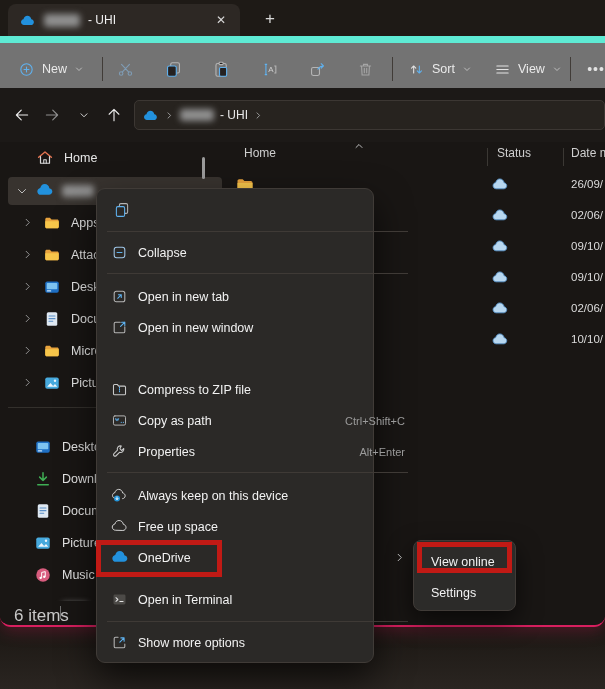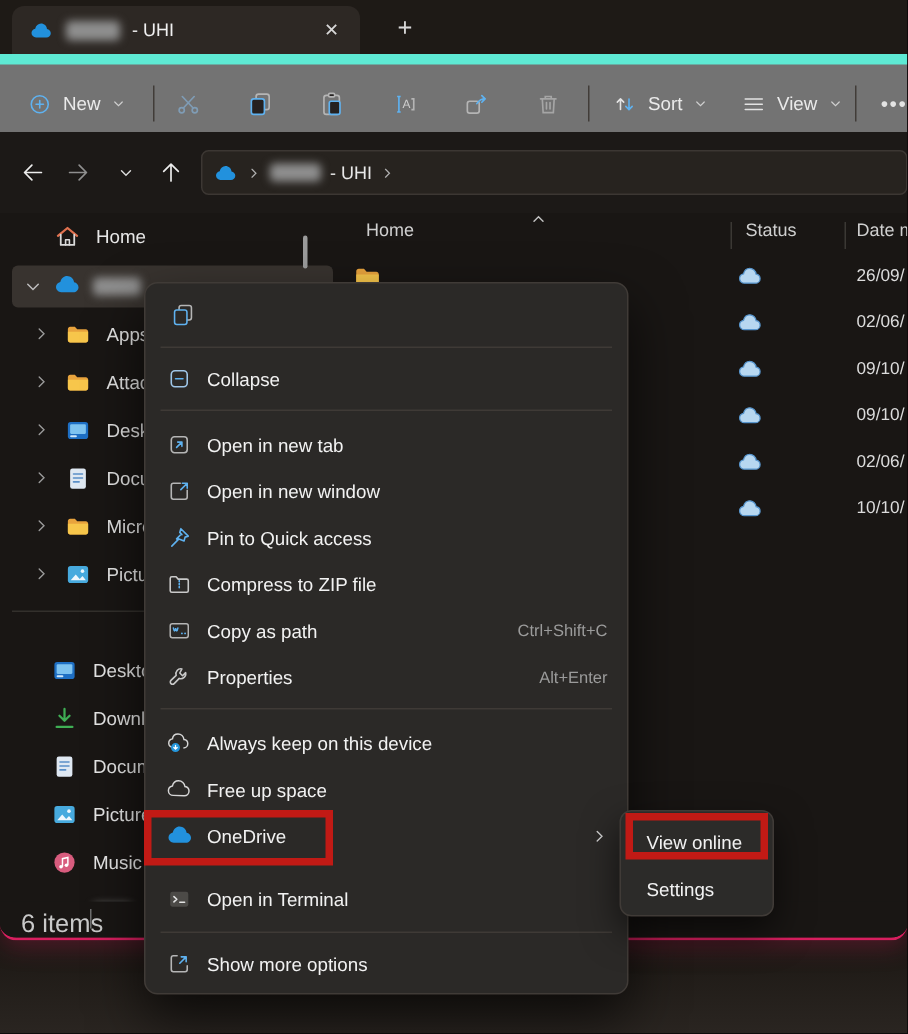--- a/index.html
+++ b/index.html
@@ -67,21 +67,21 @@
   .file-row { position:absolute; left:0; width:375px; height:31px; }
   .row-cloud { position:absolute; left:262px; top:7px; }
   .row-date { position:absolute; left:341px; top:8px; color:#dcdcdc; font-size:11.5px; white-space:nowrap; }
 
   
   .statusbar { position:absolute; left:0; top:601px; width:100%; height:24px; background:#191614; z-index:5; }
   .status-count { position:absolute; left:14px; top:5px; color:#c9c9c9; font-size:17px; }
   .status-div { position:absolute; left:60px; top:5px; width:1px; height:13px; background:#6f6f6f; }
 
   
-  .ctxmenu { position:absolute; left:96px; top:188px; width:323px; height:475px;
+  .ctxmenu { position:absolute; left:96px; top:188px; width:278px; height:475px;
              background:#2b2927; border:1px solid #403b37; border-radius:9px;
              box-shadow:0 16px 36px rgba(0,0,0,.65); z-index:40; }
   .menu-iconbtn { position:absolute; left:8px; top:6px; width:34px; height:30px;
                   display:flex; align-items:center; justify-content:center; border-radius:4px; }
   .menu-sep { position:absolute; left:10px; width:301px; height:1px; background:#3f3a36; }
   .menu-item { position:absolute; left:5px; width:313px; height:31px; display:flex;
                align-items:center; padding:0 10px 0 9px; border-radius:4px;
                color:#f2f2f2; font-size:12.5px; }
   .mi-ico { width:17px; height:17px; flex:0 0 auto; margin-right:10px; }
   .mi-label { white-space:nowrap; }
@@ -565,28 +565,20 @@
     <div class="menu-item" style="top:123px">
       <span class="mi-ico">
         <svg width="17" height="17" viewBox="0 0 24 24" fill="none" stroke-width="1.5" stroke-linecap="round" stroke-linejoin="round">
             <path d="M19.5 11v6.5a2 2 0 0 1-2 2h-11a2 2 0 0 1-2-2v-11a2 2 0 0 1 2-2H13" stroke="#b5b5b5"></path>
             <path d="M13.5 10.5 19.5 4.5m0 0h-4.6m4.6 0v4.6" stroke="#5fb2f0"></path>
           </svg>
       </span>
       <span class="mi-label">Open in new window</span>
     </div>
 
-    <div class="menu-item" style="top:154px">
-      <span class="mi-ico">
-        <svg width="17" height="17" viewBox="0 0 24 24" fill="none" stroke="#5fb2f0" stroke-width="1.5" stroke-linecap="round" stroke-linejoin="round">
-            <path d="m13.5 3.5 7 7-3 .9-1 3.6-4.8-1.9L5 19.9M9.5 13 14 8.5M13.5 3.5l-1 3.5 2 2"></path>
-          </svg>
-      </span>
-      <span class="mi-label">Pin to Quick access</span>
-    </div>
 
     <div class="menu-item" style="top:185px">
       <span class="mi-ico">
         <svg width="17" height="17" viewBox="0 0 24 24" fill="none" stroke-width="1.5" stroke-linecap="round">
             <path d="M3.5 6.5c0-.8.7-1.5 1.5-1.5h4l2 2.2h8c.8 0 1.5.7 1.5 1.5V18c0 .8-.7 1.5-1.5 1.5H5c-.8 0-1.5-.7-1.5-1.5z" stroke="#c9c9c9"></path>
             <path d="M12 8.5v1.2m0 1.6v1.2m0 1.6v1.2" stroke="#5fb2f0"></path>
           </svg>
       </span>
       <span class="mi-label">Compress to ZIP file</span>
     </div>

